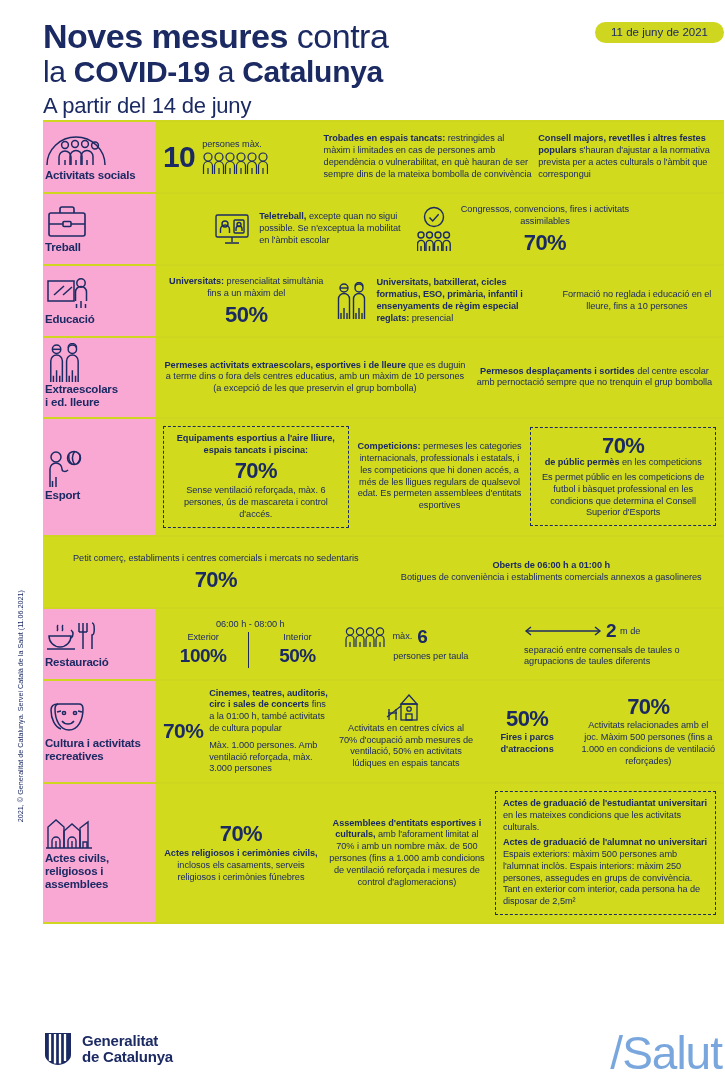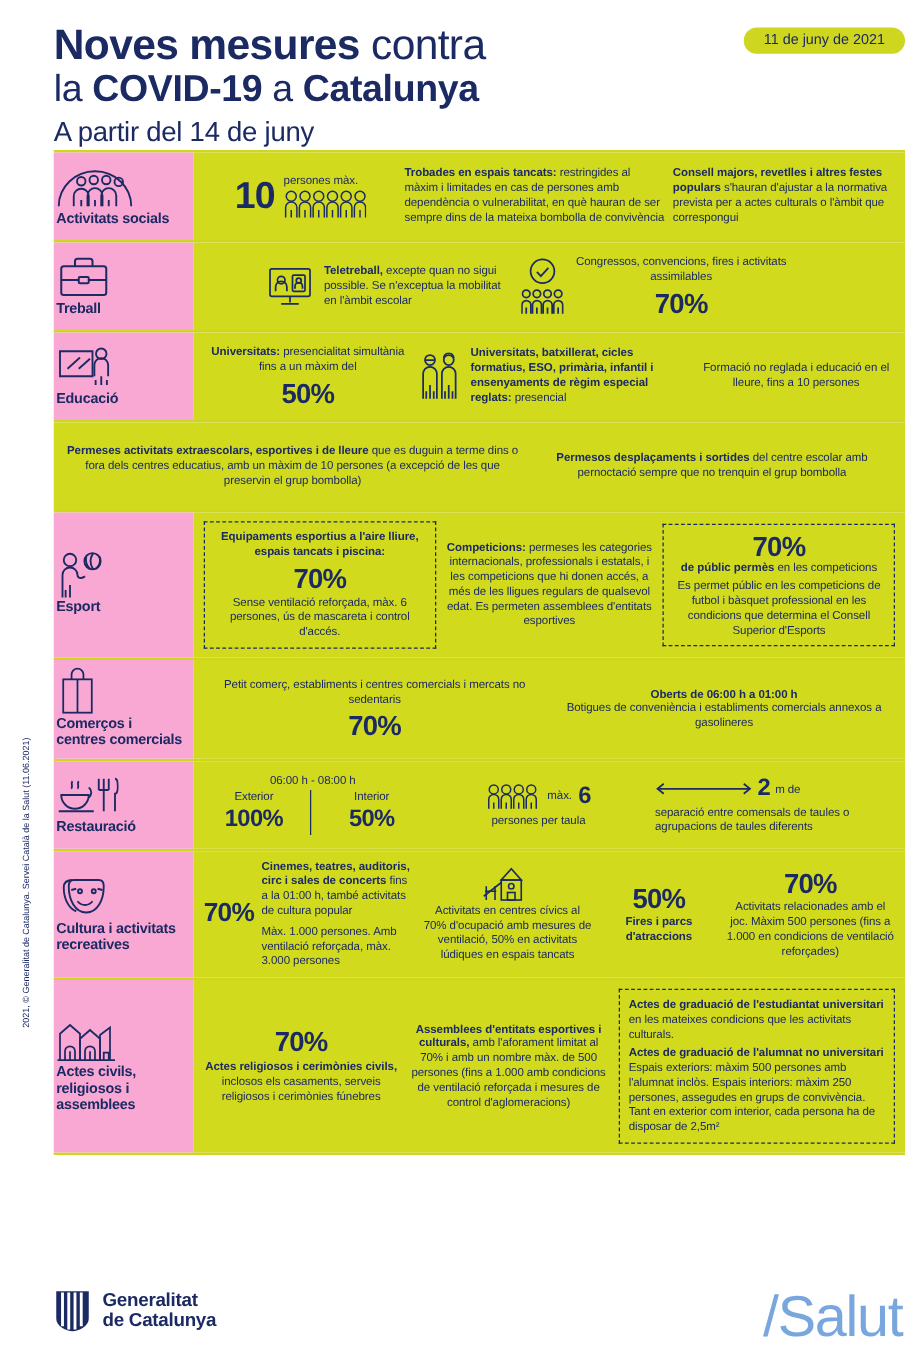--- a/index.html
+++ b/index.html
@@ -135,21 +135,20 @@
     letter-spacing: -0.5px;
   }
   .dashed {
     border: 1.2px dashed #1b2a63;
     padding: 6px 7px;
     box-sizing: border-box;
   }
   .inline-row {
     display: flex;
     align-items: center;
-    justify-content: center;
     gap: 7px;
   }
   .inline-row.left { justify-content: flex-start; }
   .stack { display: flex; flex-direction: column; }
   .tiny { font-size: 9.2px; line-height: 1.28; }
   svg { display: block; }
 
   
   .more-info {
     margin: 18px 0 0 26px;
@@ -370,20 +369,36 @@
                 </svg>
             </span>
             <span class="tiny" style="text-align:left"><b>Universitats, batxillerat, cicles formatius, ESO, primària, infantil i ensenyaments de règim especial reglats:</b><span> presencial</span></span>
           </div>
         </div>
         <div class="cell" style="flex:0.95"><span>Formació no reglada i educació en el lleure, fins a 10 persones</span></div>
       </div>
     </div>
 
     <div class="row">
+      <div class="cat">
+        <div class="cat-icon">
+          <svg width="40" height="40" viewBox="0 0 34 38">
+              <g fill="none" stroke="#1b2a63" stroke-width="1.4">
+            <circle cx="9" cy="6" r="4"></circle>
+                <path d="M5 6 h8"></path>
+            <circle cx="24" cy="6" r="4"></circle>
+                <path d="M20 4.5 a4 4 0 0 1 8 0"></path>
+            <path d="M3.5 37 V17 a5.5 5.5 0 0 1 11 0 v20"></path>
+            <path d="M18.5 37 V17 a5.5 5.5 0 0 1 11 0 v20"></path>
+            <path d="M9 37 V26 M6 31 v6 M12 31 v6 M24 37 V26 M21 31 v6 M27 31 v6"></path>
+          </g>
+            </svg>
+        </div>
+        <div class="cat-label"><span>Extraescolars</span><br><span>i ed. lleure</span></div>
+      </div>
       <div class="content">
         <div class="cell" style="flex:1.25"><b>Permeses activitats extraescolars, esportives i de lleure</b><span> que es duguin a terme dins o fora dels centres educatius, amb un màxim de 10 persones (a excepció de les que preservin el grup bombolla)</span></div>
         <div class="cell" style="flex:1"><b>Permesos desplaçaments i sortides</b><span> del centre escolar amb pernoctació sempre que no trenquin el grup bombolla</span></div>
       </div>
     </div>
 
     <div class="row">
       <div class="cat">
         <div class="cat-icon">
           <svg width="44" height="38" viewBox="0 0 44 38">
@@ -407,32 +422,20 @@
         <div class="cell" style="flex:1"><b>Competicions:</b><span> permeses les categories internacionals, professionals i estatals, i les competicions que hi donen accés, a més de les lligues regulars de qualsevol edat. Es permeten assemblees d'entitats esportives</span></div>
         <div class="cell dashed" style="flex:1">
           <div class="big">70%</div>
           <div><b>de públic permès</b><span> en les competicions</span></div>
           <div style="margin-top:3px">Es permet públic en les competicions de futbol i bàsquet professional en les condicions que determina el Consell Superior d'Esports</div>
         </div>
       </div>
     </div>
 
     <div class="row">
-      <div class="cat">
-        <div class="cat-icon">
-          <svg width="34" height="40" viewBox="0 0 34 42">
-              <g fill="none" stroke="#1b2a63" stroke-width="1.5">
-            <rect x="5" y="11" width="24" height="28"></rect>
-            <path d="M12 11 V7 a5 5 0 0 1 10 0 v4"></path>
-            <path d="M17 11 V39"></path>
-          </g>
-            </svg>
-        </div>
-        <div class="cat-label"><span>Comerços i</span><br><span>centres comercials</span></div>
-      </div>
       <div class="content">
         <div class="cell" style="flex:1">
           <div>Petit comerç, establiments i centres comercials i mercats no sedentaris</div>
           <div class="big" style="margin-top:3px">70%</div>
         </div>
         <div class="cell" style="flex:1">
           <div><b>Oberts de 06:00 h a 01:00 h</b></div>
           <div>Botigues de conveniència i establiments comercials annexos a gasolineres</div>
         </div>
       </div>

